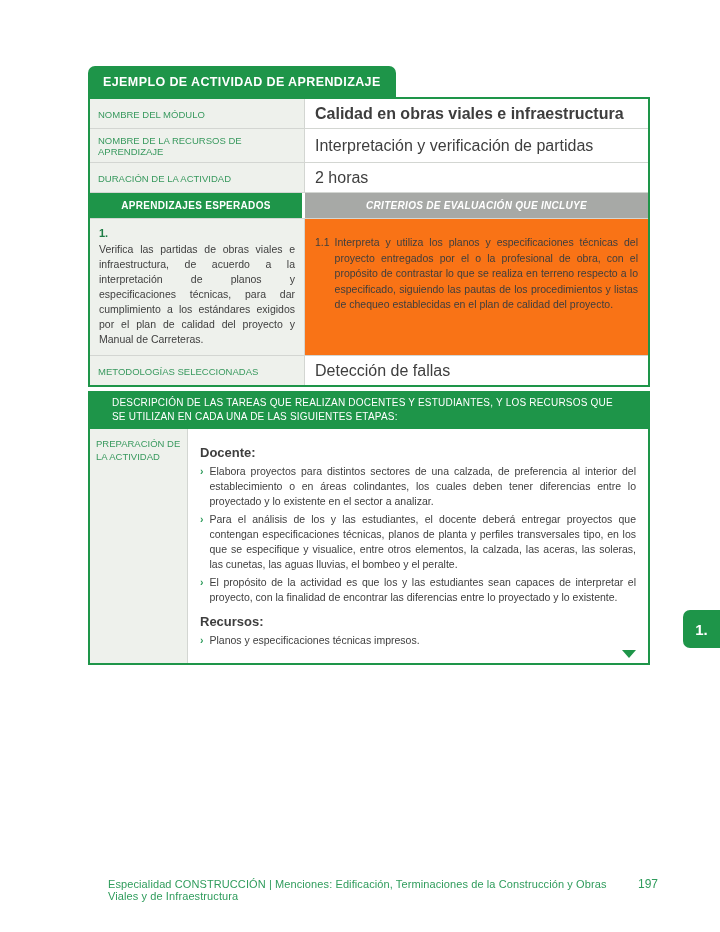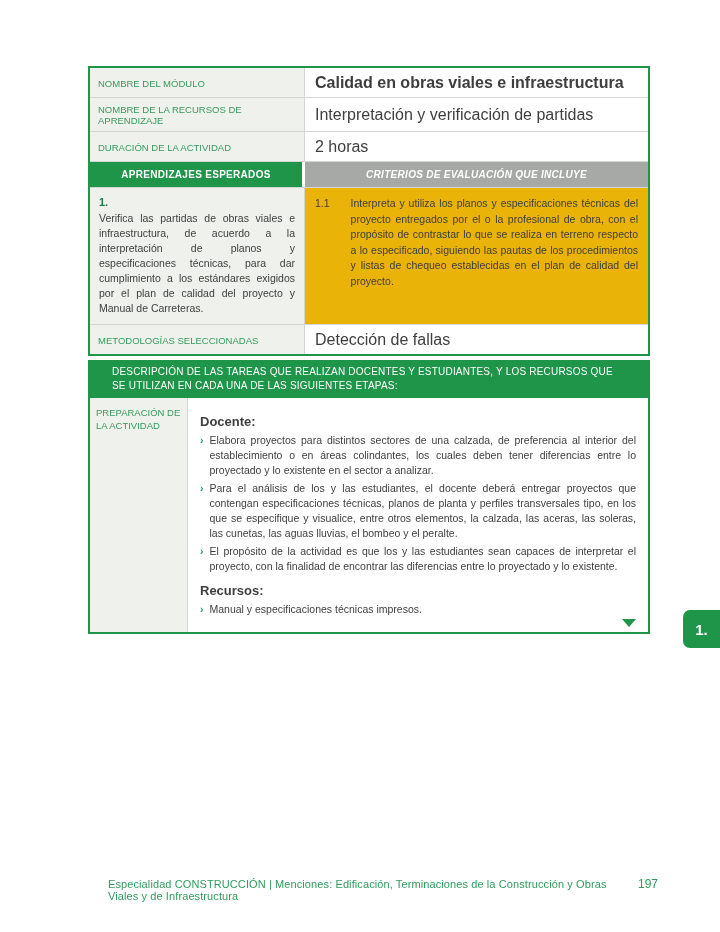--- a/index.html
+++ b/index.html
@@ -67,21 +67,21 @@
   .crow{display:flex;border-bottom:1px solid var(--line);min-height:126px;}
   .expected-cell{
     width:215px;flex:none;
     background:var(--cell-bg);
     border-right:1px solid var(--line);
     padding:8px 9px;
     font-size:10.5px;
   }
   .expected-num{display:block;color:var(--green-dark);font-weight:bold;font-size:11px;margin-bottom:3px;}
   .expected-text{text-align:justify;line-height:15px;}
-  .criteria-cell{flex:1;background:#eab308;padding:8px 10px;display:flex;gap:21px;font-size:10.5px;}
+  .criteria-cell{flex:1;background:#f97316;padding:16px 10px;display:flex;gap:5px;font-size:10.5px;}
   .crit-num{white-space:nowrap;line-height:15.5px;}
   .crit-text{flex:1;text-align:justify;line-height:15.5px;}
 
   
   .banner{
     margin-top:4px;
     background:var(--green);
     color:#fff;font-weight:normal;
     font-size:10px;line-height:14px;
     padding:5px 24px;
@@ -131,20 +131,21 @@
     color:var(--footer-green);
   }
   .footer-text{font-size:11px;letter-spacing:.1px;}
   .footer-page{font-size:12px;margin-left:12px;}
 </style>
 </head>
 <body>
 
 <div class="content">
 
+  <div class="header-tab">EJEMPLO DE ACTIVIDAD DE APRENDIZAJE</div>
 
   <div class="table1">
 
     <div class="irow">
       <div class="lcell">NOMBRE DEL MÓDULO</div>
       <div class="vcell bold">Calidad en obras viales e infraestructura</div>
     </div>
 
     <div class="irow">
       <div class="lcell">NOMBRE DE LA RECURSOS DE APRENDIZAJE</div>
@@ -198,21 +199,21 @@
         </div>
         <div class="bullet">
           <span class="bullet-marker">›</span>
           <div class="bullet-text">El propósito de la actividad es que los y las estudiantes sean capaces de interpretar el proyecto, con la finalidad de encontrar las diferencias entre lo proyectado y lo existente.</div>
         </div>
 
         <div class="group-heading recursos">Recursos:</div>
 
         <div class="bullet">
           <span class="bullet-marker">›</span>
-          <div class="bullet-text">Manual y especificaciones técnicas impresos.</div>
+          <div class="bullet-text">Planos y especificaciones técnicas impresos.</div>
         </div>
 
       </div>
     </div>
     <div class="down-arrow"></div>
   </div>
 
 </div>
 
 <div class="side-tab">1.</div>

